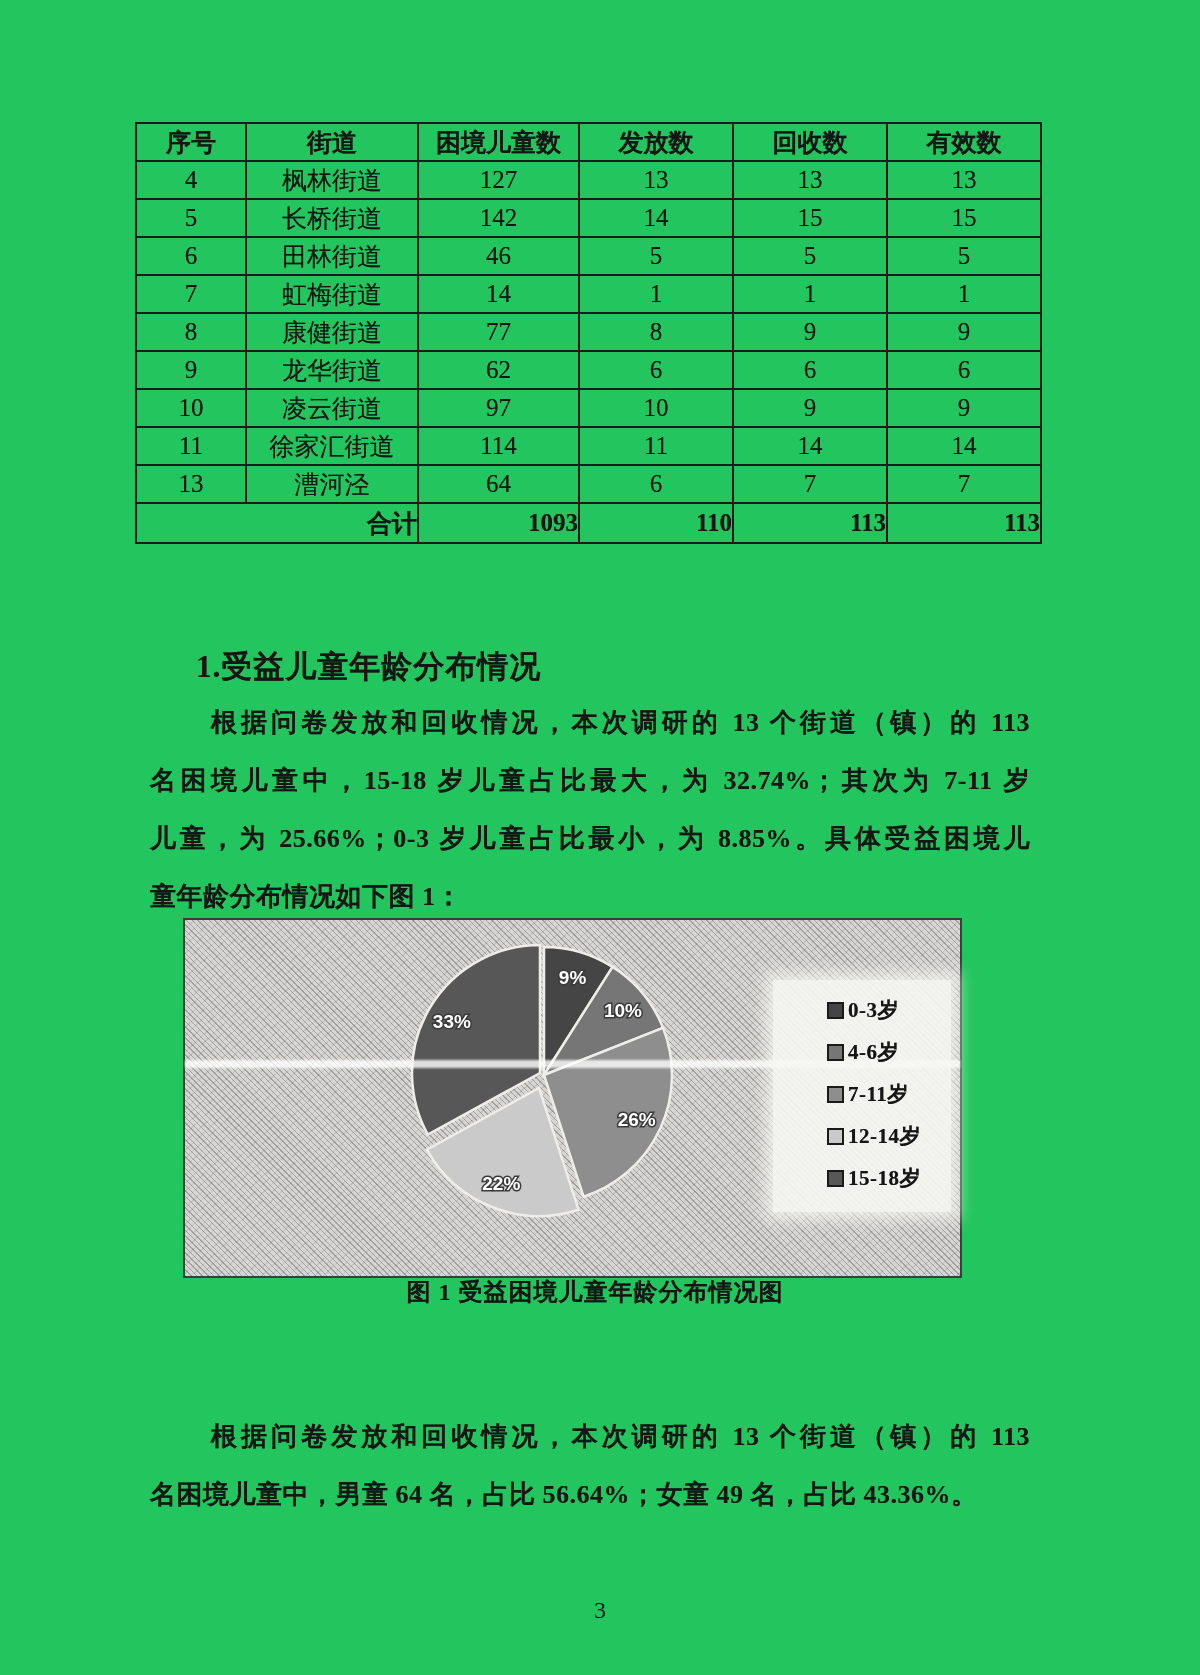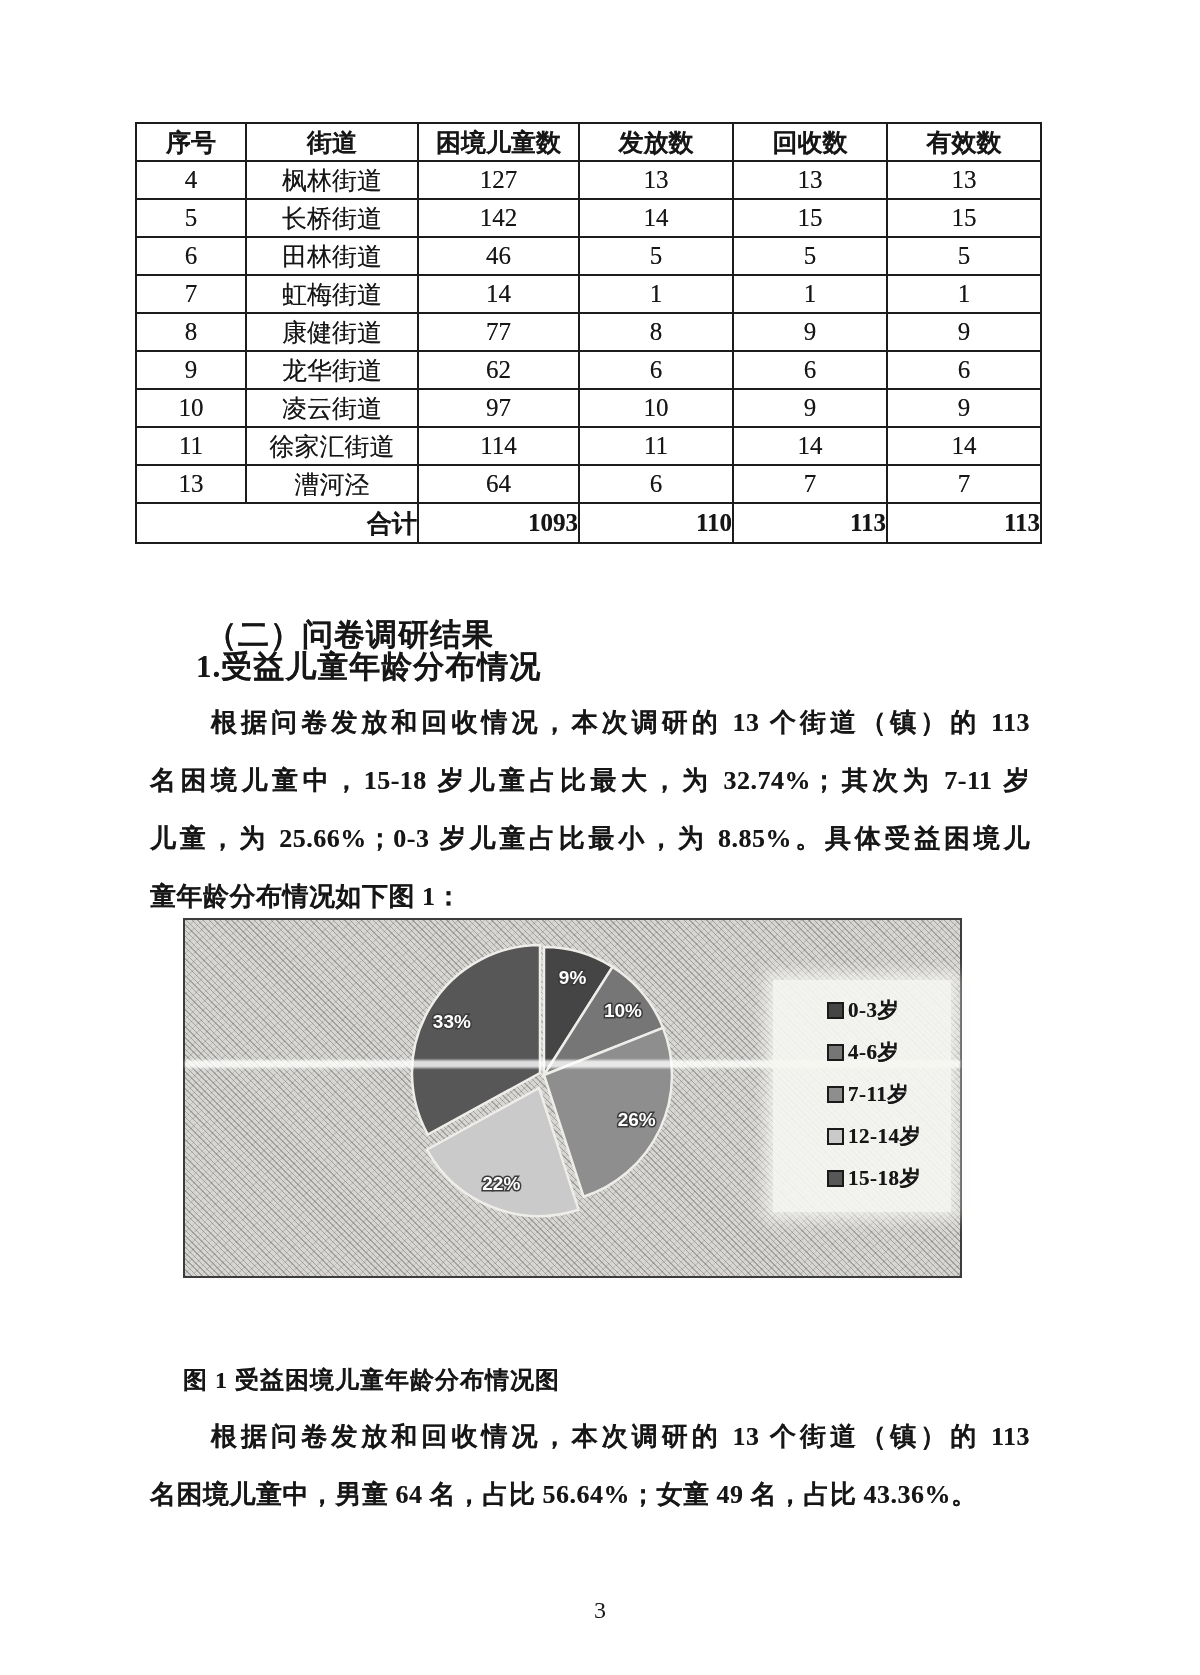--- a/index.html
+++ b/index.html
@@ -1,20 +1,20 @@
 <!DOCTYPE html>
 <html><head>
 <meta charset="utf-8">
 <style>
   html,body{margin:0;padding:0;background:#e8e8e8;}
   .page{
     position:relative;
     width:1200px;height:1675px;
     margin:0 auto;
-    background:#ffffff;
+    background:#22c55e;
     font-family:"Liberation Serif","DejaVu Serif",serif;
     color:#161616;
     overflow:hidden;
   }
   
   .tbl-wrap{position:absolute;left:135px;top:122px;width:905px;}
   table.data{
     width:100%;border-collapse:collapse;table-layout:fixed;
     font-size:25px;
   }
@@ -60,22 +60,22 @@
   }
   .streak{position:absolute;left:0;top:140px;width:100%;height:8px;
           background:rgba(255,255,255,.8);filter:blur(1px);}
   .legend-bg{position:absolute;left:588px;top:60px;width:178px;height:232px;
              background:rgba(246,246,242,.9);box-shadow:0 0 14px 8px rgba(246,246,242,.75);}
   .legend{position:absolute;left:642px;top:69px;}
   .legend-item{display:flex;align-items:center;height:42px;
                font-size:21px;font-weight:600;letter-spacing:.5px;
                text-shadow:0 0 .5px rgba(0,0,0,.6);}
   .swatch{width:13px;height:13px;border:2px solid #1a1a1a;margin-right:4px;flex:0 0 auto;}
-  .caption{position:absolute;left:183px;top:1364px;width:824px;height:30px;
-           font-size:24px;font-weight:700;letter-spacing:1px;
+  .caption{position:absolute;left:183px;top:1276px;width:824px;height:30px;
+           text-align:center;font-size:24px;font-weight:700;letter-spacing:1px;
            text-shadow:0 0 .6px rgba(0,0,0,.6);}
   .pagenum{position:absolute;left:0;top:1597px;width:1200px;height:30px;
            text-align:center;font-size:24px;}
 </style>
 </head>
 <body>
 
 <div class="page">
 
   <div class="tbl-wrap">
@@ -177,21 +177,20 @@
           <td colspan="2">合计</td>
           <td>1093</td>
           <td>110</td>
           <td>113</td>
           <td>113</td>
         </tr>
       </tfoot>
     </table>
   </div>
 
-  <div class="h" id="h-survey">（二）问卷调研结果</div>
   <div class="h" id="h-age">1.受益儿童年龄分布情况</div>
 
   <div class="para" id="para-age">
     <div class="pline first">根据问卷发放和回收情况，本次调研的 13 个街道（镇）的 113</div>
     <div class="pline">名困境儿童中，15-18 岁儿童占比最大，为 32.74%；其次为 7-11 岁</div>
     <div class="pline">儿童，为 25.66%；0-3 岁儿童占比最小，为 8.85%。具体受益困境儿</div>
     <div class="pline last">童年龄分布情况如下图 1：</div>
   </div>
 
   <div class="chart">

